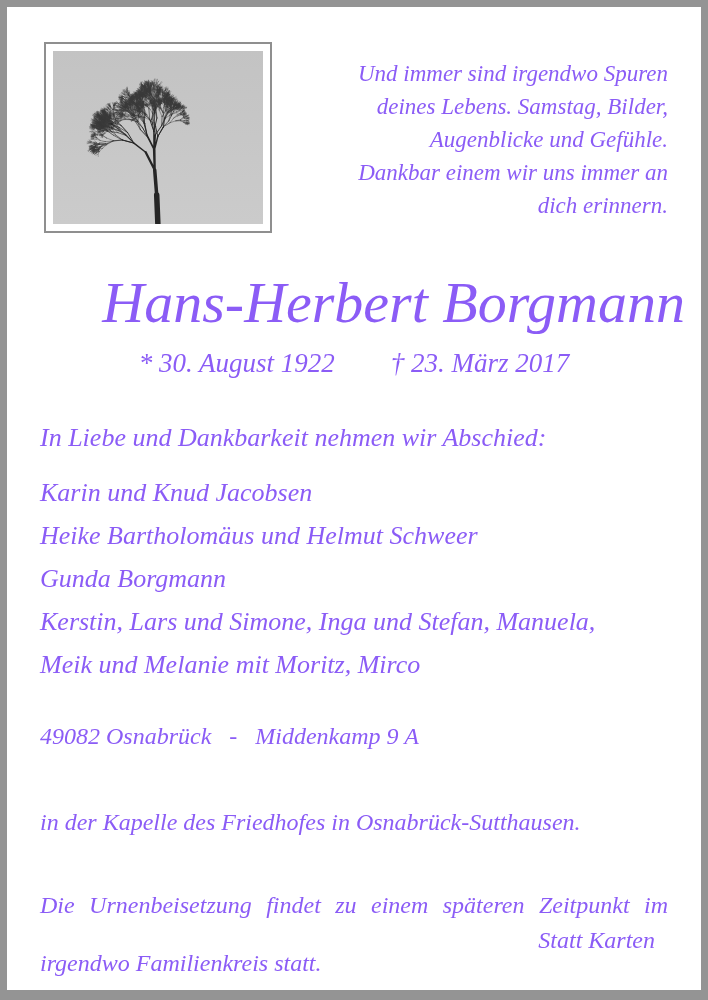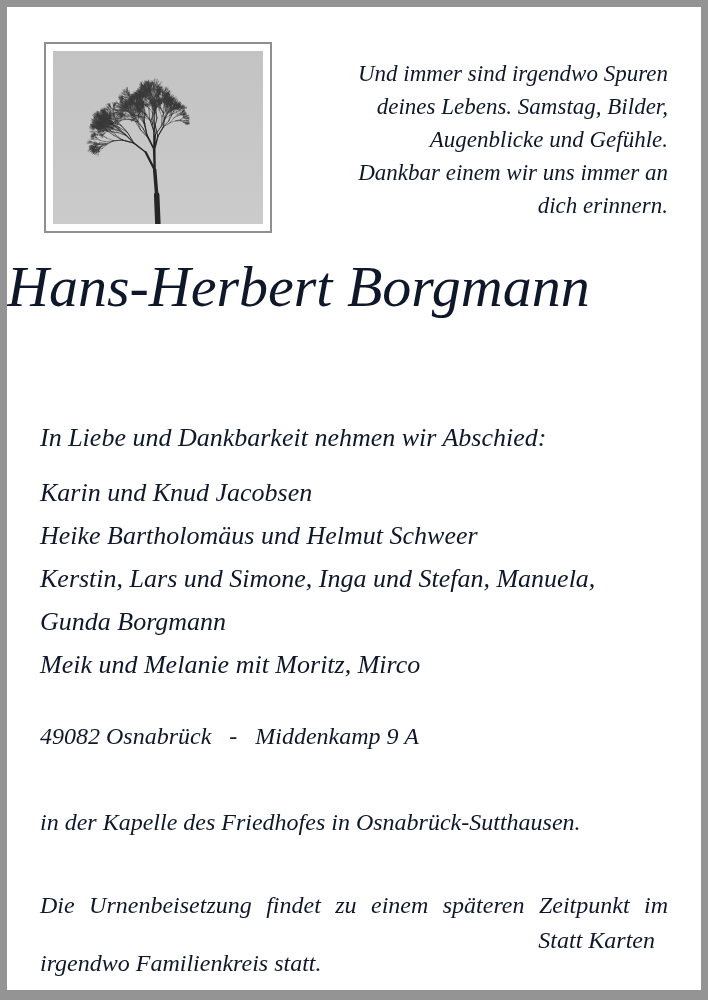--- a/index.html
+++ b/index.html
@@ -7,21 +7,21 @@
     position: relative;
     width: 708px;
     height: 1000px;
     box-sizing: border-box;
     border-style: solid;
     border-color: #949494;
     border-width: 7px 7px 10px 7px;
     background: #ffffff;
     font-family: "Liberation Serif", "DejaVu Serif", serif;
     font-style: italic;
-    color: #0f172a;
+    color: #8b5cf6;
     overflow: hidden;
   }
   .photo-frame {
     position: absolute;
     left: 37px; top: 35px;          
     width: 228px; height: 191px;
     box-sizing: border-box;
     border: 2px solid #8f8f8f;
     padding: 7px;
     background: #ffffff;
@@ -36,22 +36,22 @@
     position: absolute;
     right: 33px; top: 50px;
     width: 360px;
     text-align: right;
     font-size: 23px;
     line-height: 33px;
   }
   .name {
     position: absolute;
     left: 0; right: 0; top: 240px;
-    margin: 0;
-    text-align: left;
+    margin: 16px;
+    text-align: right;
     font-size: 58px;
     font-weight: normal;
     line-height: 80px;
     letter-spacing: 0px;
     white-space: nowrap;
   }
   .dates {
     position: absolute;
     left: 0; right: 0; top: 341px;
     display: flex;
@@ -126,28 +126,32 @@
   <div class="quote">
     <div>Und immer sind irgendwo Spuren</div>
     <div>deines Lebens. Samstag, Bilder,</div>
     <div>Augenblicke und Gefühle.</div>
     <div>Dankbar einem wir uns immer an</div>
     <div>dich erinnern.</div>
   </div>
 
   <h1 class="name">Hans-Herbert Borgmann</h1>
 
+  <div class="dates">
+    <span>* 30. August 1922</span>
+    <span>† 23. März 2017</span>
+  </div>
 
   <div class="intro">In Liebe und Dankbarkeit nehmen wir Abschied:</div>
 
   <div class="mourners">
     <div class="mourner">Karin und Knud Jacobsen</div>
     <div class="mourner">Heike Bartholomäus und Helmut Schweer</div>
+    <div class="mourner">Gunda Borgmann</div>
     <div class="mourner">Kerstin, Lars und Simone, Inga und Stefan, Manuela,</div>
-    <div class="mourner">Gunda Borgmann</div>
     <div class="mourner">Meik und Melanie mit Moritz, Mirco</div>
   </div>
 
   <div class="address">
     <div class="pre">49082 Osnabrück   -   Middenkamp 9 A</div>
   </div>
 
   <div class="service">
     <div>in der Kapelle des Friedhofes in Osnabrück-Sutthausen.</div>
   </div>

